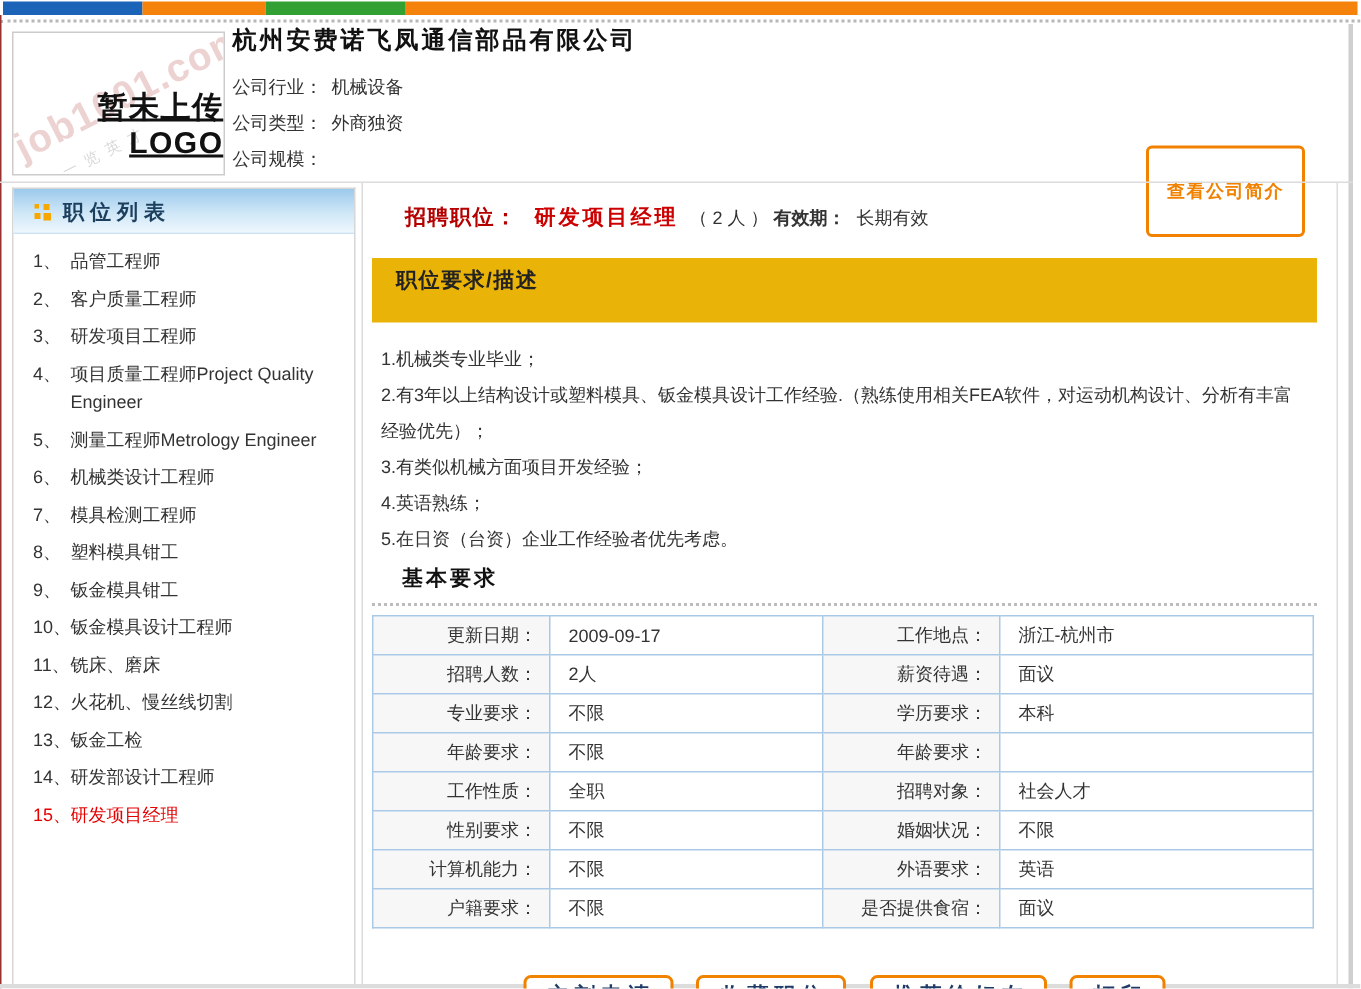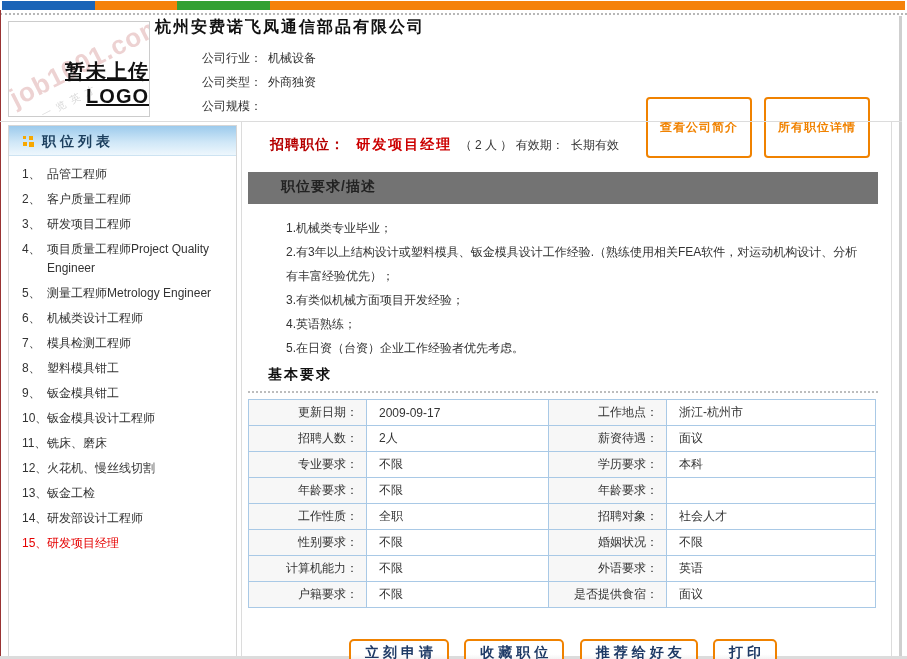--- a/index.html
+++ b/index.html
@@ -38,21 +38,21 @@
   .logo-wm2 {
     position:absolute; left:30px; top:72px; transform:rotate(-27deg);
     font-size:10px; color:#d9d9d9; letter-spacing:6px;
   }
   .logo-text {
     position:absolute; left:0; right:0; top:36px; text-align:right;
     font-size:20px; font-weight:bold; color:#111; letter-spacing:1px;text-decoration:underline;
   }
   .company-name { position:absolute; left:155px; top:2px; font-size:16px; font-weight:bold; color:#111; letter-spacing:2px; }
   .company-fields { position:absolute; left:155px; top:31px; }
-  .company-fields .row { height:24px; line-height:24px;margin-left:47px; }
+  .company-fields .row { height:24px; line-height:24px; }
   .company-fields .lab { color:#333; margin-right:6px; }
   .hdr-buttons { position:absolute; right:28px; top:82px; display:flex; gap:12px; }
   .btn-outline {
     display:inline-block; border:2px solid #f08200; border-radius:4px; background:#fff;
     color:#f08200; font-size:12px; font-weight:bold; padding:20px 12px; letter-spacing:1px; cursor:pointer;
   }
   .header-sep { position:absolute; top:121px; left:0; right:5px; height:1px; background:#dcdcdc; }
 
   
   .body { position:absolute; top:122px; left:0; right:0; bottom:3px; }
@@ -83,27 +83,27 @@
   }
   .job-list li .num { position:absolute; left:13px; }
   .job-list li.active { color:#e50000; }
 
   
   .main { position:absolute; left:248px; top:0; width:630px; }
   .job-line { margin:14px 0 0 22px; font-size:12px; }
   .job-line .lab  { color:#b50000; font-weight:bold; font-size:14px; letter-spacing:1px; }
   .job-line .name { color:#cc0000; font-weight:bold; font-size:14px; letter-spacing:2px; margin-left:8px; }
   .job-line .cnt  { color:#333; margin-left:4px; }
-  .job-line .vlab { color:#333; }
+  .job-line .vlab { color:#333;font-weight:bold; }
   .job-line .vval { color:#333; margin-left:4px; }
   .section-bar {
-    margin-top:18px; height:32px; line-height:28px; background:#737373;
-    padding-left:33px; font-size:14px; font-weight:bold; color:#222; letter-spacing:1px;
-  }
-  .desc { margin:12px 15px 0 38px; line-height:24px; color:#333; }
+    margin-top:18px; height:43px; line-height:28px; background:#eab308;
+    padding-left:16px; font-size:14px; font-weight:bold; color:#222; letter-spacing:1px;
+  }
+  .desc { margin:12px 15px 0 6px; line-height:24px; color:#333; }
   .basic-title { margin-top:6px; padding-left:20px; font-size:14px; font-weight:bold; color:#111; letter-spacing:2px; height:18px; }
   .basic-dotted { margin-top:7px; border-top:2px dotted #bdbdbd; }
 
   table.basic { margin-top:6px; width:628px; border-collapse:collapse; table-layout:fixed; }
   table.basic td { border:1px solid #a9c9e6; height:26px; font-size:12px; }
   table.basic td.lbl { width:118px; background:#f7f7f7; text-align:right; padding-right:8px; color:#333; }
   table.basic td.lbl2 { width:118px; }
   table.basic td.val { padding-left:12px; background:#fff; color:#333;margin-left:48px; }
   table.basic td.val1 { width:182px; }
 
@@ -144,21 +144,20 @@
       </div>
       <div class="row">
         <span class="lab">公司类型：</span><span>外商独资</span>
       </div>
       <div class="row">
         <span class="lab">公司规模：</span><span></span>
       </div>
     </div>
     <div class="hdr-buttons">
       <span class="btn-outline">查看公司简介</span>
-      <span class="btn-outline">所有职位详情</span>
     </div>
   </header>
   <div class="header-sep"></div>
 
   <div class="body">
     <div class="v-divider"></div>
     <div class="main-right-border"></div>
 
     <aside class="sidebar">
       <div class="sidebar-header">

